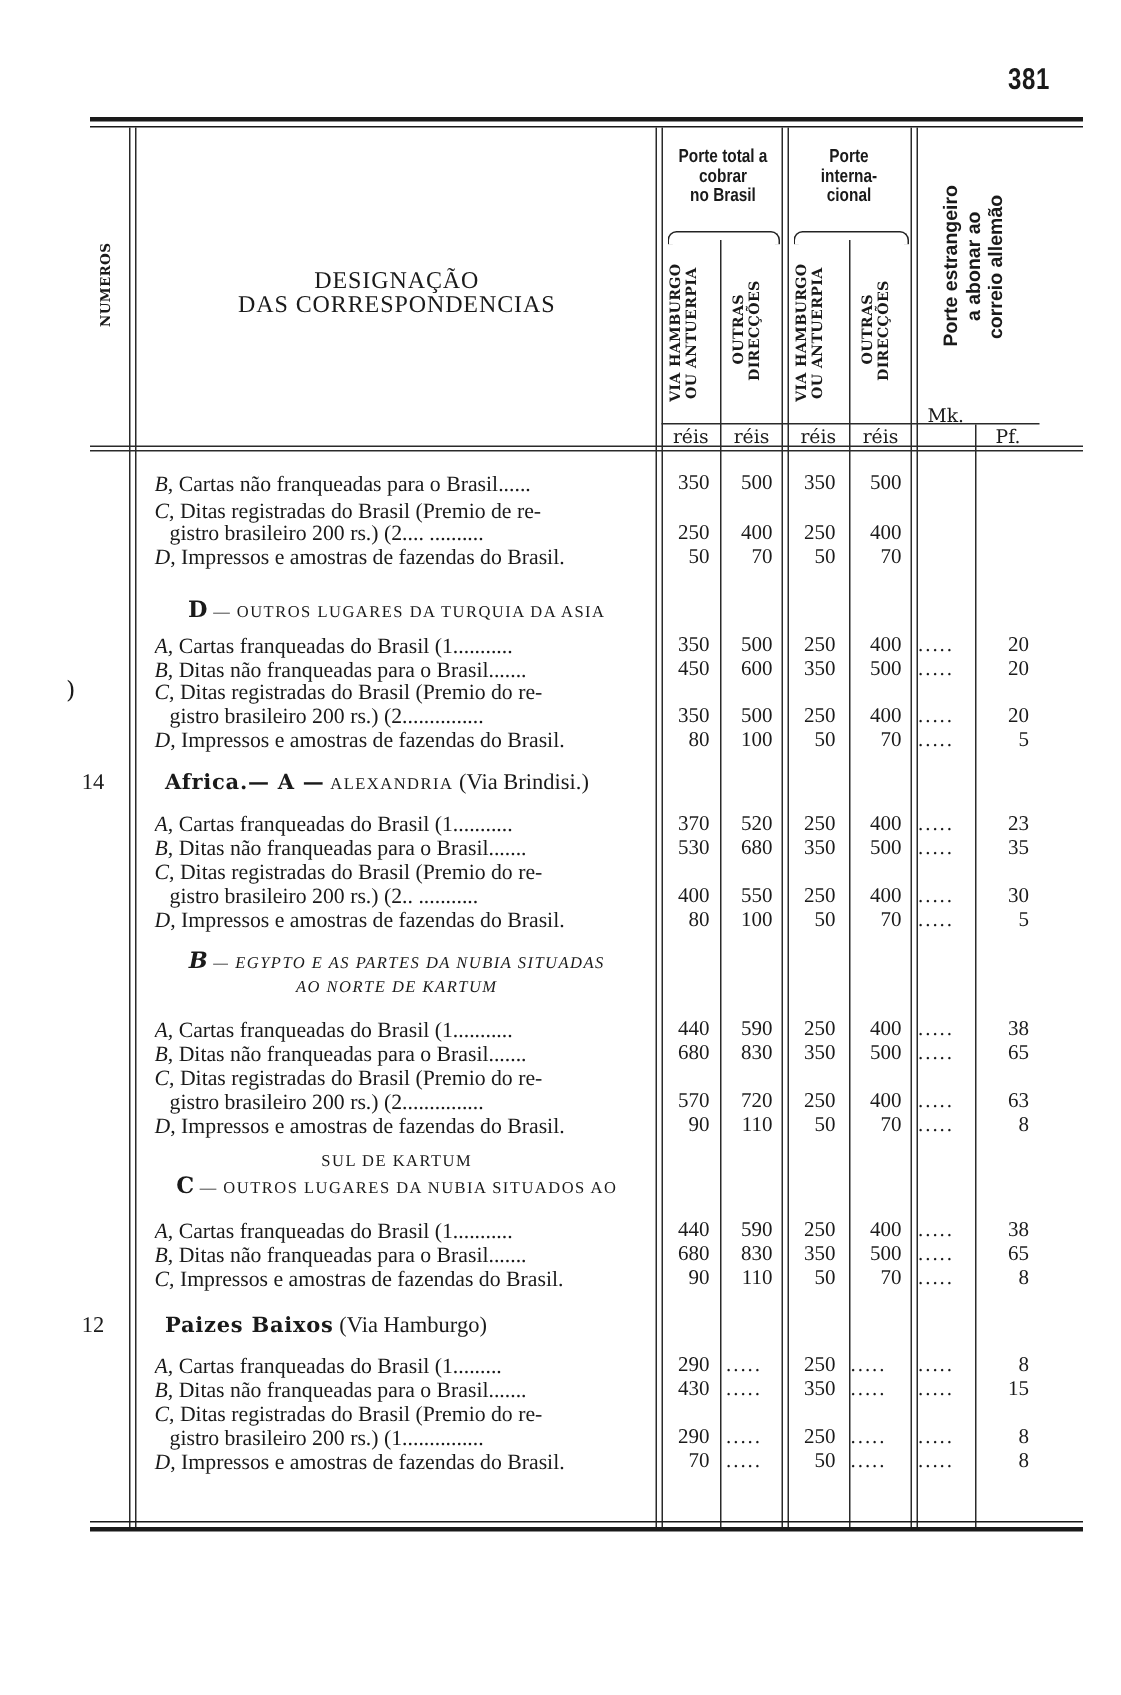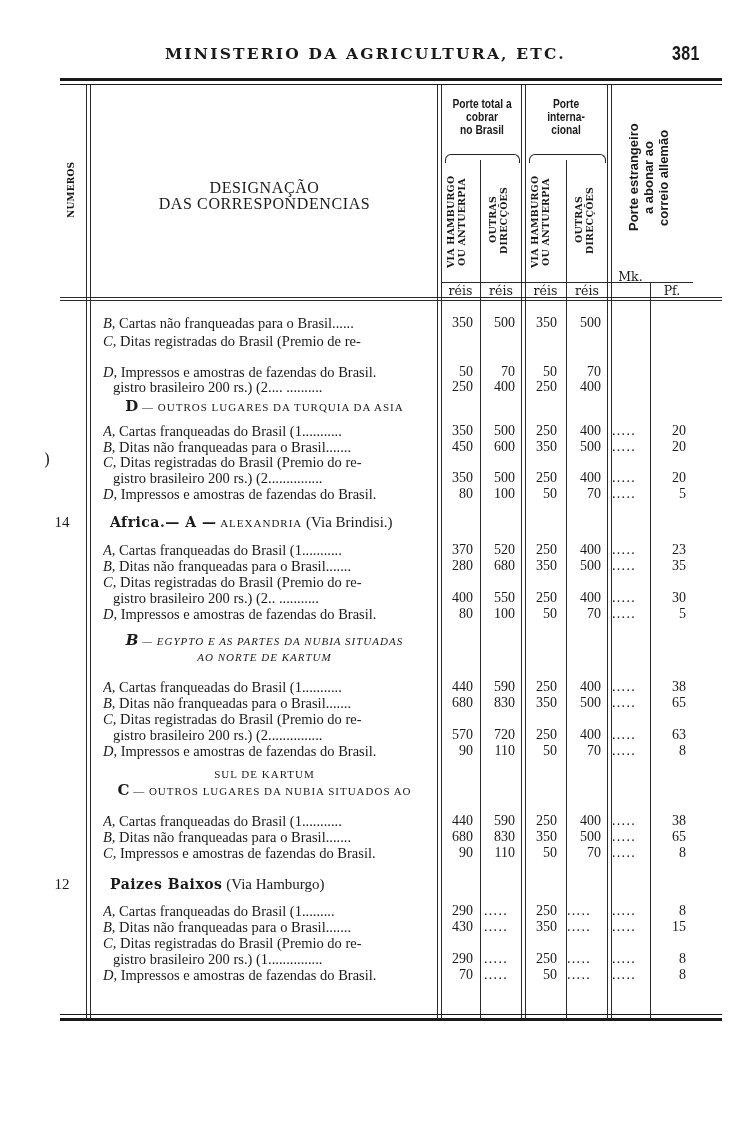--- a/index.html
+++ b/index.html
@@ -41,21 +41,20 @@
   .section-head .letter { font-family:"DejaVu Serif", serif; font-weight:bold; font-size:15px; letter-spacing:0; }
   .country { position:absolute; left:110px; width:330px; font-family:"Liberation Serif", serif; font-size:15px; line-height:16px; }
   .country b { font-family:"DejaVu Serif", serif; font-weight:bold; font-size:14px; letter-spacing:0.5px; }
   .country .sc { font-size:11px; letter-spacing:1px; }
   .entry-number { position:absolute; left:50px; width:24px; text-align:center; font-family:"Liberation Serif", serif; font-size:15px; }
 </style>
 </head>
 <body>
 
 <div class="abs running-head">
-  <span class="running-title">MINISTERIO DA AGRICULTURA, ETC.</span>
   <span class="page-number">381</span>
 </div>
 
 <div class="abs rule-thick" style="left:60px;top:78px;width:662px;height:3px;"></div>
 <div class="abs rule-thick" style="left:60px;top:84px;width:662px;height:1px;"></div>
 
 <div id="grid">
   <div class="vline" style="left:86px;top:85px;height:935px;"></div>
   <div class="vline" style="left:90px;top:85px;height:935px;"></div>
   <div class="vline" style="left:437px;top:85px;height:935px;"></div>
@@ -140,21 +139,21 @@
     </div>
     <div class="row" style="top: 333px;">
       <div class="desc"><span class="lead">C,</span> <span>Ditas registradas do Brasil </span><span class="it">(Premio de re-</span></div>
       <div class="num c1"></div>
       <div class="num c2"></div>
       <div class="num c3"></div>
       <div class="num c4"></div>
       <div class="num c5"></div>
       <div class="num c6"></div>
     </div>
-    <div class="row" style="top: 348px; margin-top: 31px;">
+    <div class="row" style="top: 348px;">
       <div class="desc cont"><span class="it">gistro brasileiro</span><span> 200 rs.) (2.... ..........</span></div>
       <div class="num c1">250</div>
       <div class="num c2">400</div>
       <div class="num c3">250</div>
       <div class="num c4">400</div>
       <div class="num c5"></div>
       <div class="num c6"></div>
     </div>
     <div class="row" style="top: 364px;">
       <div class="desc"><span class="lead">D,</span> <span>Impressos e amostras de fazendas do Brasil.</span></div>
@@ -221,21 +220,21 @@
       <div class="desc"><span class="lead">A,</span> <span>Cartas franqueadas do Brasil (1...........</span></div>
       <div class="num c1">370</div>
       <div class="num c2">520</div>
       <div class="num c3">250</div>
       <div class="num c4">400</div>
       <div class="num c5 dots-cell">.....</div>
       <div class="num c6">23</div>
     </div>
     <div class="row" style="top: 558px;">
       <div class="desc"><span class="lead">B,</span> <span>Ditas não franqueadas para o Brasil.......</span></div>
-      <div class="num c1">280</div>
+      <div class="num c1">530</div>
       <div class="num c2">680</div>
       <div class="num c3">350</div>
       <div class="num c4">500</div>
       <div class="num c5 dots-cell">.....</div>
       <div class="num c6">35</div>
     </div>
     <div class="row" style="top: 574px;">
       <div class="desc"><span class="lead">C,</span> <span>Ditas registradas do Brasil </span><span class="it">(Premio do re-</span></div>
       <div class="num c1"></div>
       <div class="num c2"></div>

